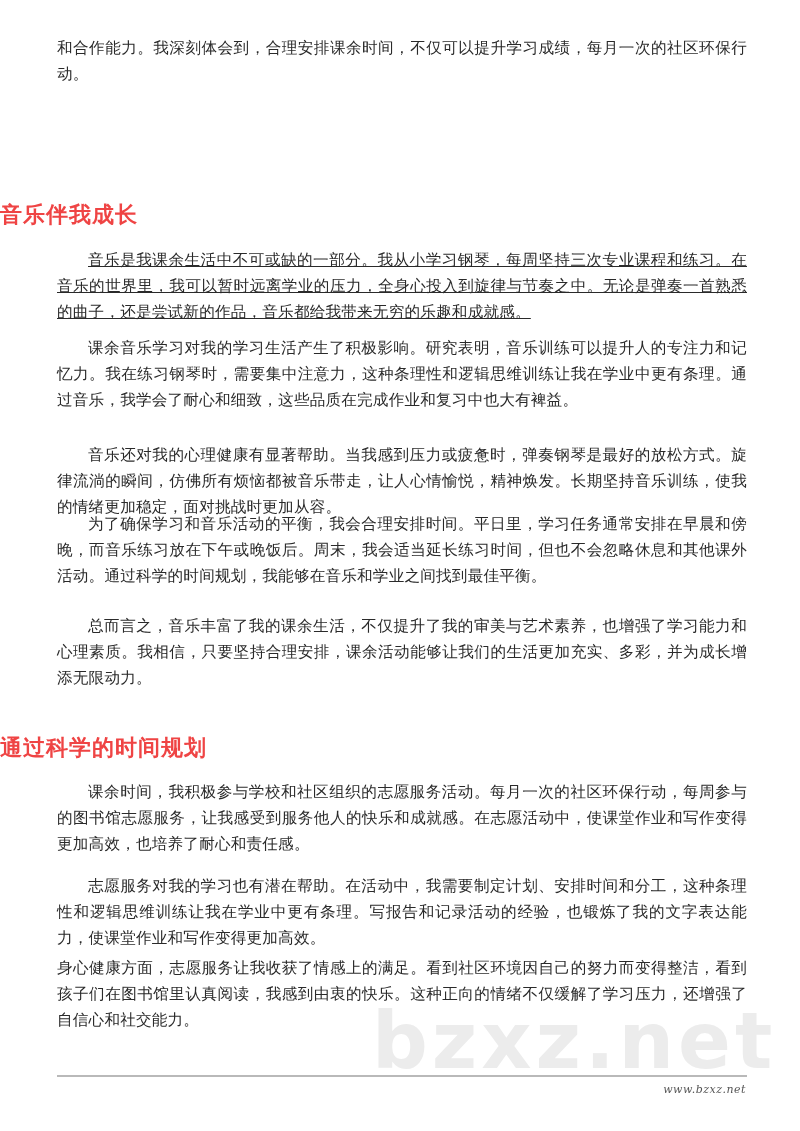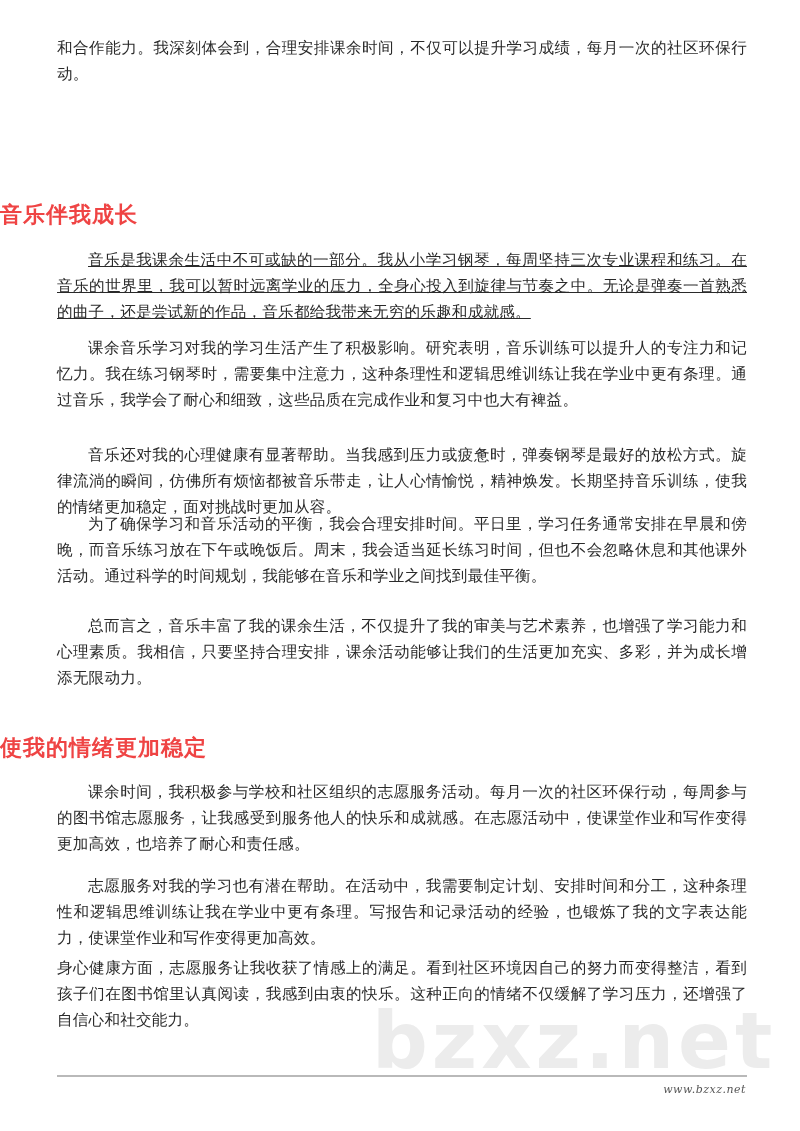--- a/index.html
+++ b/index.html
@@ -46,21 +46,21 @@
     <p class="para" style="top:35px;">和合作能力。我深刻体会到，合理安排课余时间，不仅可以提升学习成绩，每月一次的社区环保行动。</p>
 
     <h2 class="heading" style="top:200px;">音乐伴我成长</h2>
 
     <p class="para indent" style="top:247px;text-decoration:underline;">音乐是我课余生活中不可或缺的一部分。我从小学习钢琴，每周坚持三次专业课程和练习。在音乐的世界里，我可以暂时远离学业的压力，全身心投入到旋律与节奏之中。无论是弹奏一首熟悉的曲子，还是尝试新的作品，音乐都给我带来无穷的乐趣和成就感。</p>
     <p class="para indent" style="top:335px;">课余音乐学习对我的学习生活产生了积极影响。研究表明，音乐训练可以提升人的专注力和记忆力。我在练习钢琴时，需要集中注意力，这种条理性和逻辑思维训练让我在学业中更有条理。通过音乐，我学会了耐心和细致，这些品质在完成作业和复习中也大有裨益。</p>
     <p class="para indent" style="top:398px;margin-top:44px;">音乐还对我的心理健康有显著帮助。当我感到压力或疲惫时，弹奏钢琴是最好的放松方式。旋律流淌的瞬间，仿佛所有烦恼都被音乐带走，让人心情愉悦，精神焕发。长期坚持音乐训练，使我的情绪更加稳定，面对挑战时更加从容。</p>
     <p class="para indent" style="top:511px;">为了确保学习和音乐活动的平衡，我会合理安排时间。平日里，学习任务通常安排在早晨和傍晚，而音乐练习放在下午或晚饭后。周末，我会适当延长练习时间，但也不会忽略休息和其他课外活动。通过科学的时间规划，我能够在音乐和学业之间找到最佳平衡。</p>
     <p class="para indent" style="top:613px;">总而言之，音乐丰富了我的课余生活，不仅提升了我的审美与艺术素养，也增强了学习能力和心理素质。我相信，只要坚持合理安排，课余活动能够让我们的生活更加充实、多彩，并为成长增添无限动力。</p>
 
-    <h2 class="heading" style="top:733px;">使我的情绪更加稳定</h2>
+    <h2 class="heading" style="top:733px;">通过科学的时间规划</h2>
 
     <p class="para indent" style="top:779px;">课余时间，我积极参与学校和社区组织的志愿服务活动。每月一次的社区环保行动，每周参与的图书馆志愿服务，让我感受到服务他人的快乐和成就感。在志愿活动中，使课堂作业和写作变得更加高效，也培养了耐心和责任感。</p>
     <p class="para indent" style="top:873px;">志愿服务对我的学习也有潜在帮助。在活动中，我需要制定计划、安排时间和分工，这种条理性和逻辑思维训练让我在学业中更有条理。写报告和记录活动的经验，也锻炼了我的文字表达能力，使课堂作业和写作变得更加高效。</p>
     <p class="para" style="top:955px;">身心健康方面，志愿服务让我收获了情感上的满足。看到社区环境因自己的努力而变得整洁，看到孩子们在图书馆里认真阅读，我感到由衷的快乐。这种正向的情绪不仅缓解了学习压力，还增强了自信心和社交能力。</p>
 
   </div>
 
   <div class="rule"></div>
   <div class="footer">www.bzxz.net</div>
 

